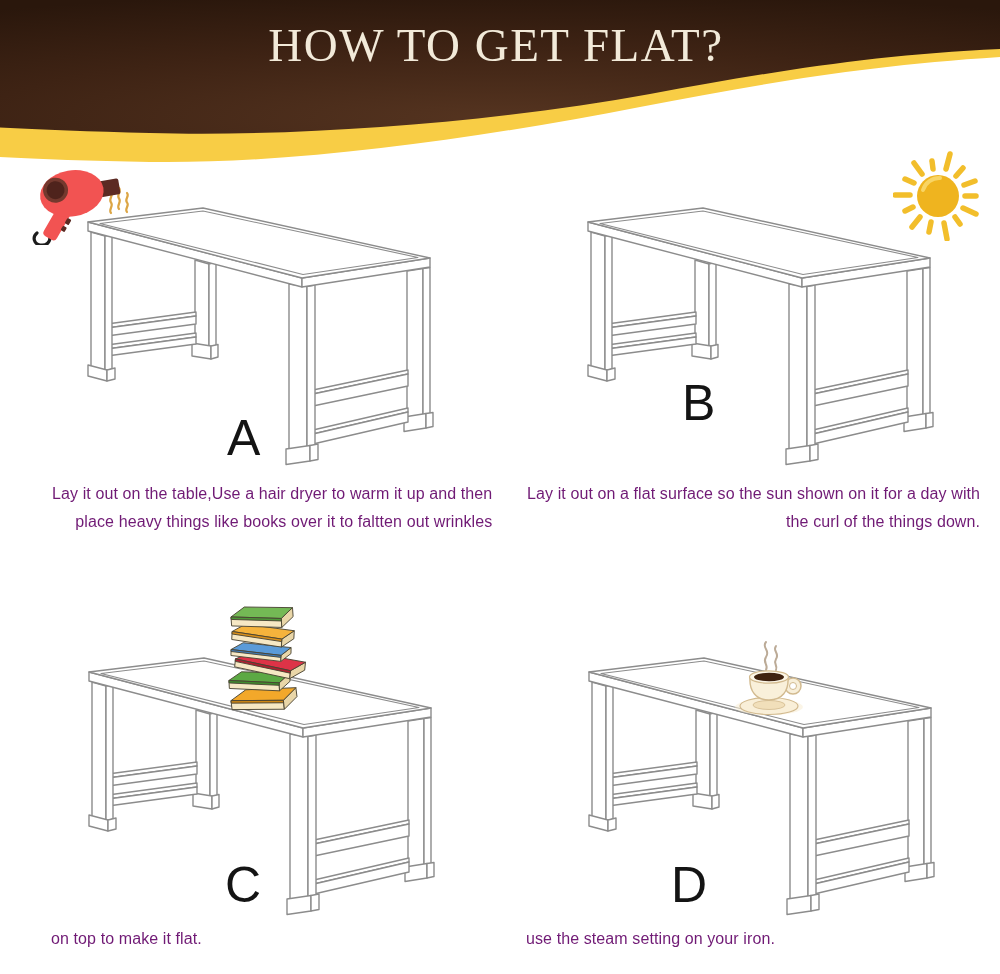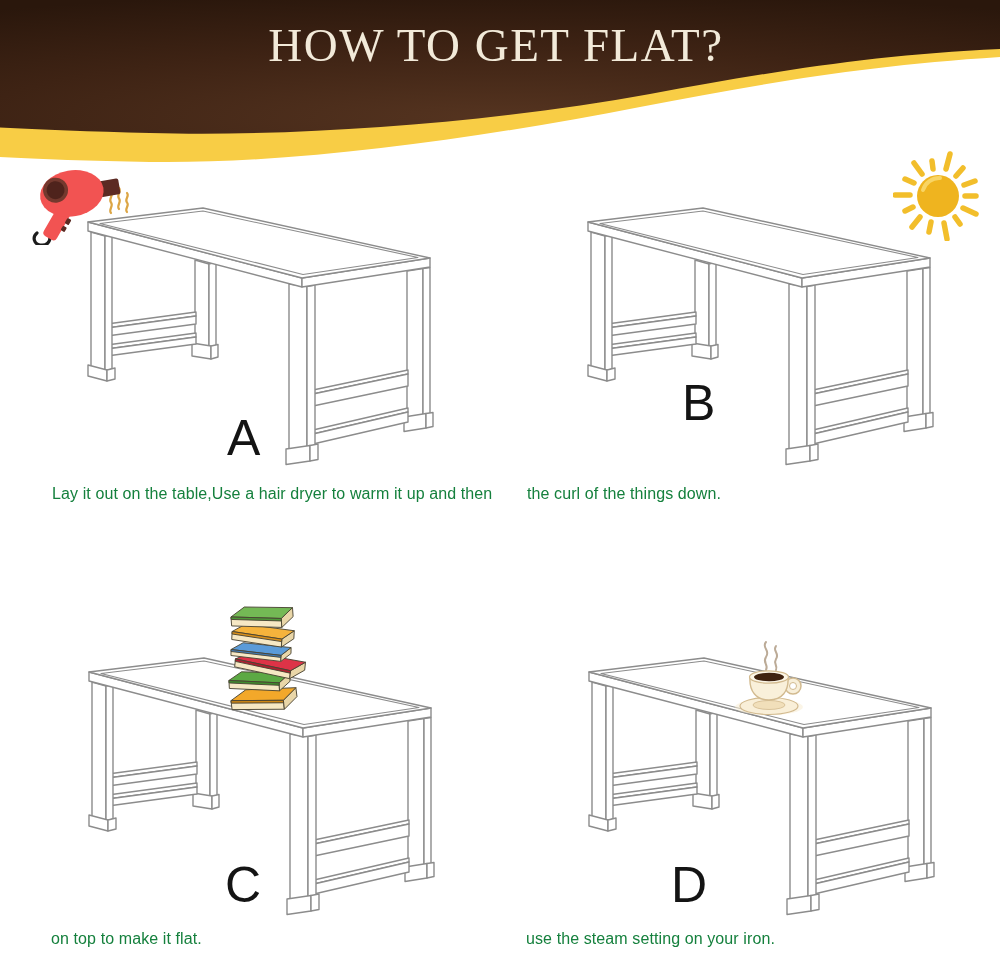--- a/index.html
+++ b/index.html
@@ -18,21 +18,21 @@
   #dryer-svg{left:22px;top:160px;}
   #sun-svg{left:893px;top:151px;}
   #books-svg{left:221px;top:601px;}
   #cup-svg{left:723px;top:637px;}
   .qlabel{font-size:50px;line-height:1;font-weight:300;color:#141414;
           font-family:"Liberation Sans","DejaVu Sans",sans-serif;}
   .l-a{left:227px;top:413px;}
   .l-b{left:682px;top:378px;}
   .l-c{left:225px;top:860px;}
   .l-d{left:671px;top:860px;}
-  .caption{font-size:16px;line-height:28px;color:#15803d;white-space:nowrap;letter-spacing:0.1px;text-align:right;}
+  .caption{font-size:16px;line-height:28px;color:#701a75;white-space:nowrap;letter-spacing:0.1px;text-align:right;}
   .c-a{left:52px;top:480px;}
   .c-b{left:527px;top:480px;}
   .c-c{left:51px;top:925px;}
   .c-d{left:526px;top:925px;}
 </style>
 </head>
 <body>
 
 <div id="canvas">
 
@@ -112,20 +112,21 @@
         <rect x="78" y="26" width="20" height="16" rx="2" fill="#5c2a23"></rect>
         <ellipse cx="50" cy="33" rx="32" ry="23" fill="#f25352"></ellipse>
         <circle cx="34.5" cy="27" r="12.5" fill="#74392e"></circle>
         <circle cx="34.5" cy="27" r="9" fill="#4f231c"></circle>
       </g>
     </svg>
 
     <div class="abs qlabel l-a">A</div>
     <div class="abs caption c-a">
       <div>Lay it out on the table,Use a hair dryer to warm it up and then</div>
+      <div>place heavy things like books over it to faltten out wrinkles</div>
     </div>
   </section>
 
   <section>
     <svg class="abs table-svg t-b" width="390" height="290" viewBox="0 0 390 290">
         <use href="#tbl"></use>
       </svg>
 
     <svg id="sun-svg" class="abs" width="90" height="90" viewBox="0 0 90 90">
       <g stroke="#f2be2b" stroke-width="5.5" stroke-linecap="round">
@@ -143,20 +144,21 @@
         <line x1="53" y1="18" x2="57" y2="3"></line>
         <line x1="63" y1="25" x2="70" y2="17"></line>
         <line x1="71" y1="34" x2="82" y2="30"></line>
       </g>
       <circle cx="45" cy="45" r="21" fill="#efb41f"></circle>
       <path d="M30,39 A17,17 0 0 1 47,27" stroke="#f8d565" stroke-width="4" fill="none" stroke-linecap="round"></path>
     </svg>
 
     <div class="abs qlabel l-b">B</div>
     <div class="abs caption c-b">
+      <div>Lay it out on a flat surface so the sun shown on it for a day with</div>
       <div>the curl of the things down.</div>
     </div>
   </section>
 
   <section>
     <svg class="abs table-svg t-c" width="390" height="290" viewBox="0 0 390 290">
         <use href="#tbl"></use>
       </svg>
 
     <svg id="books-svg" class="abs" width="96" height="112" viewBox="0 0 96 112">

